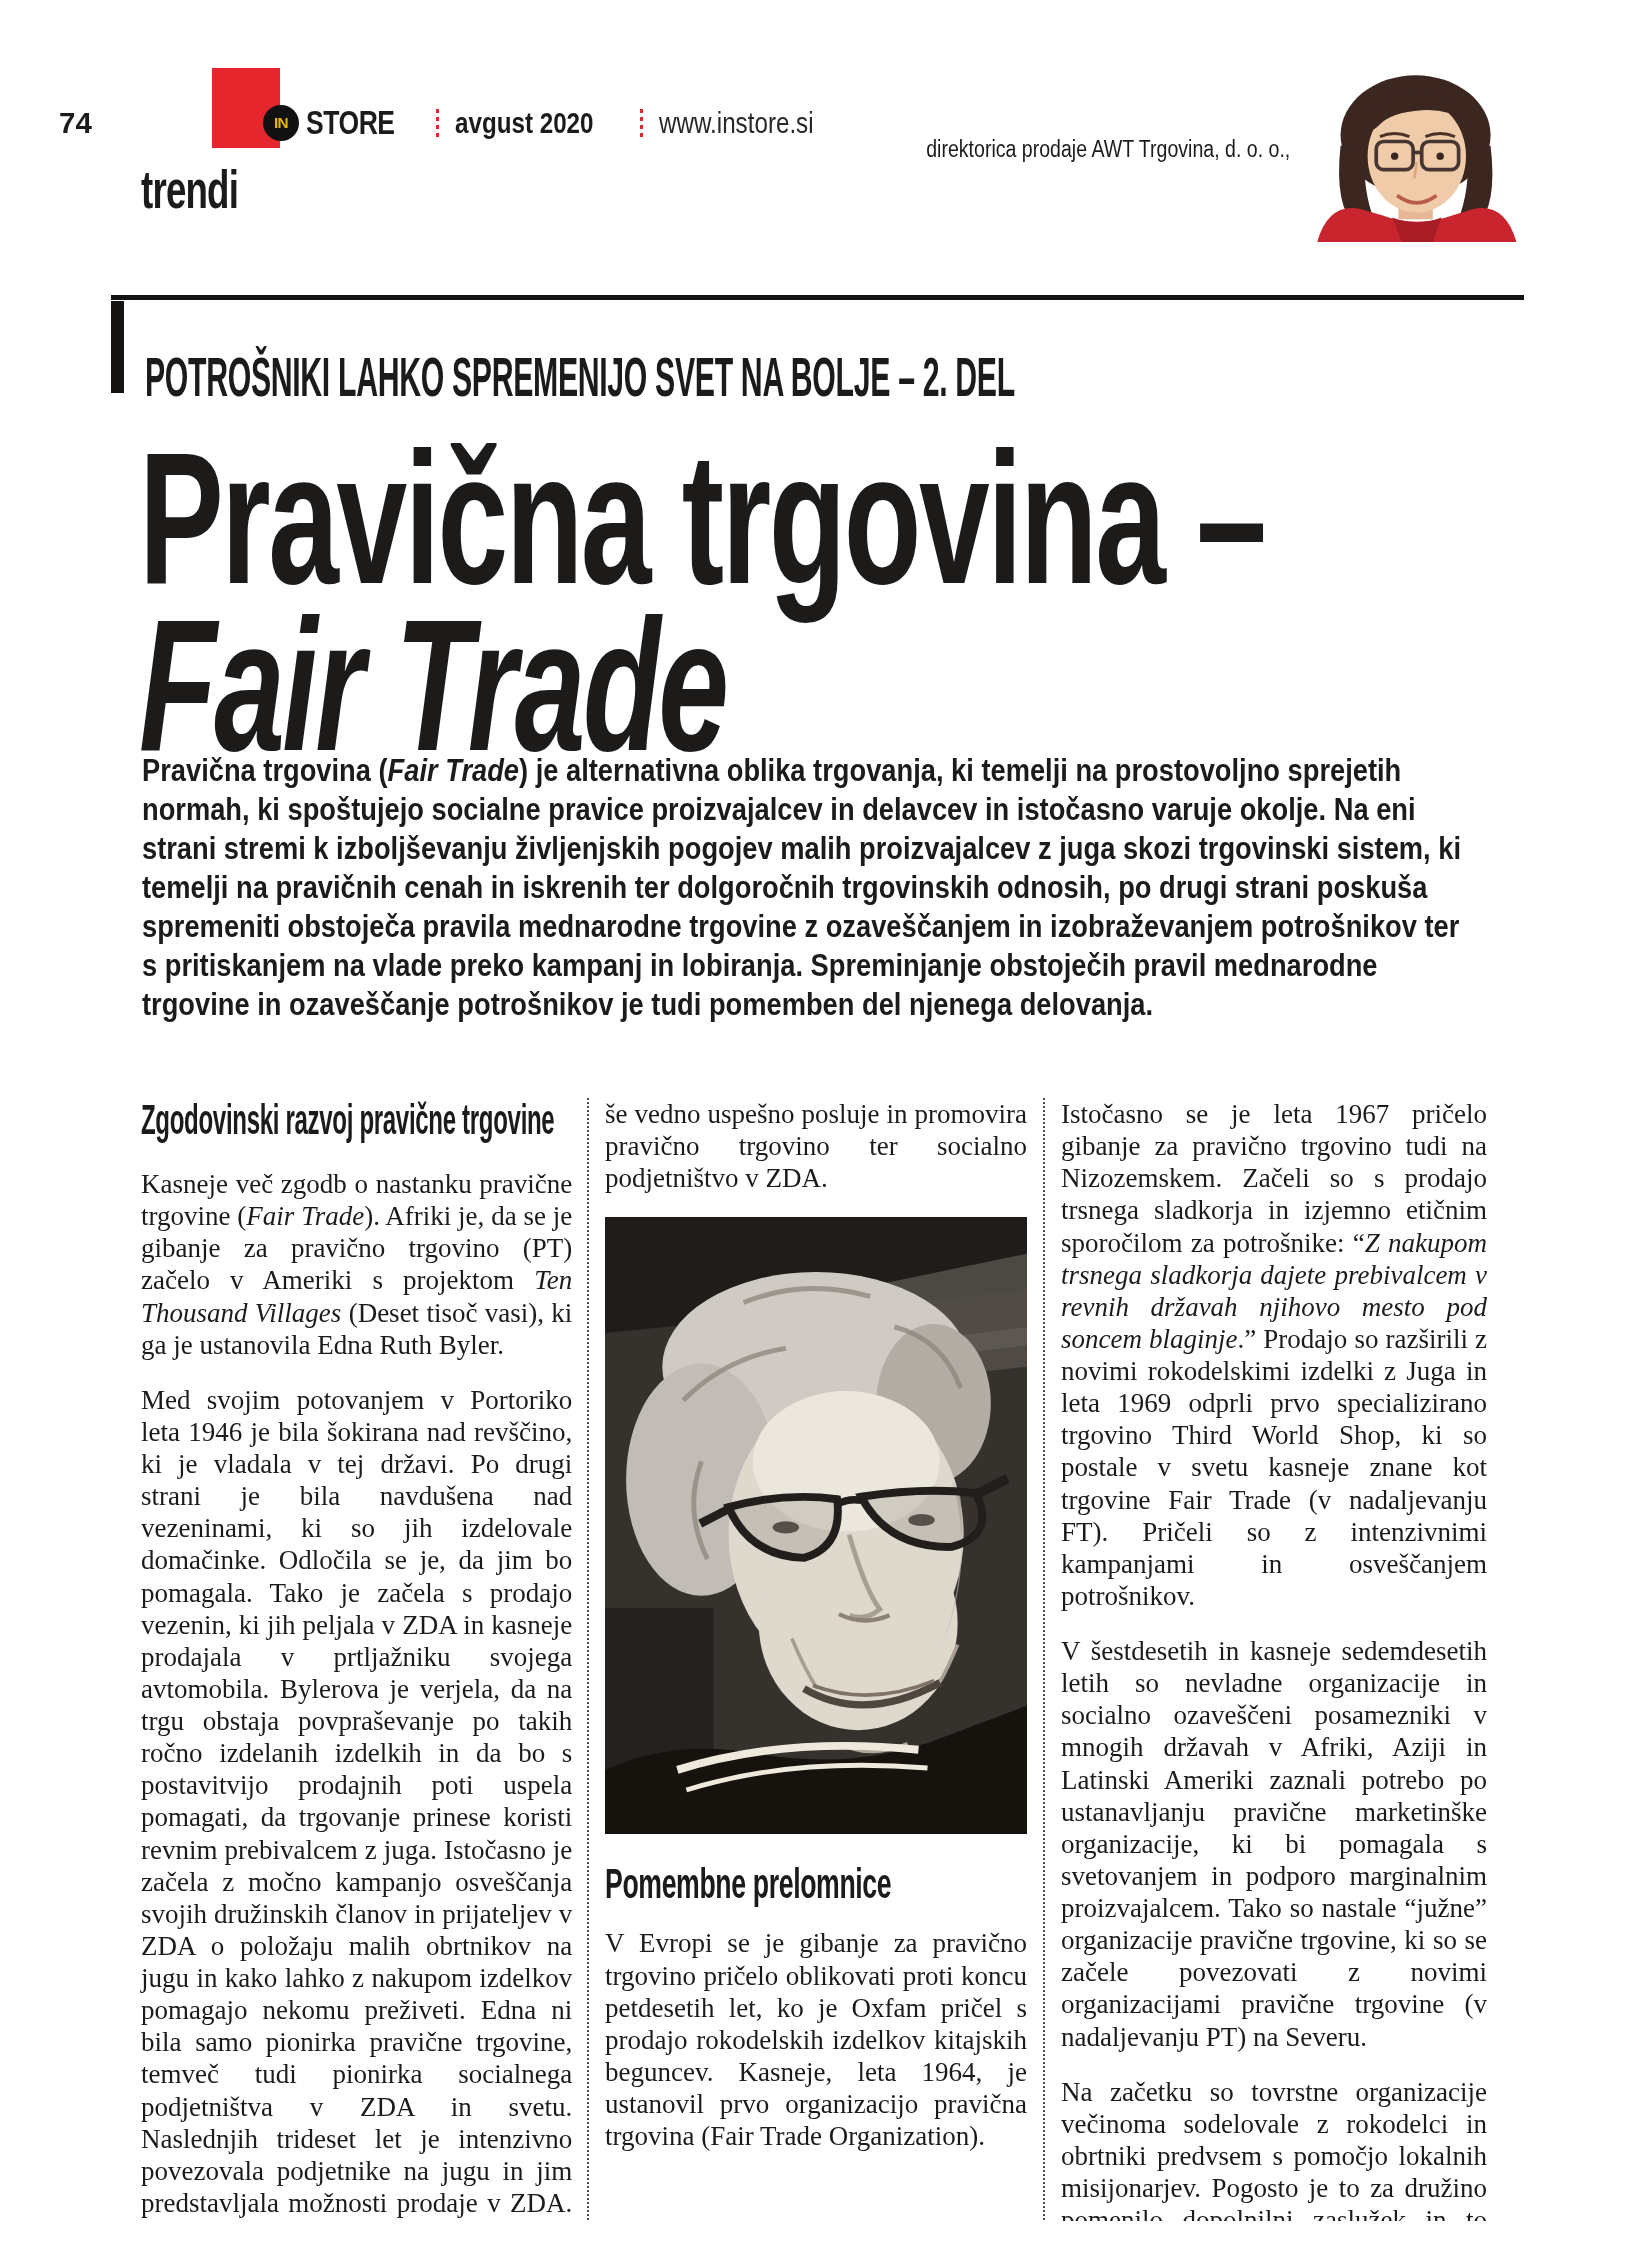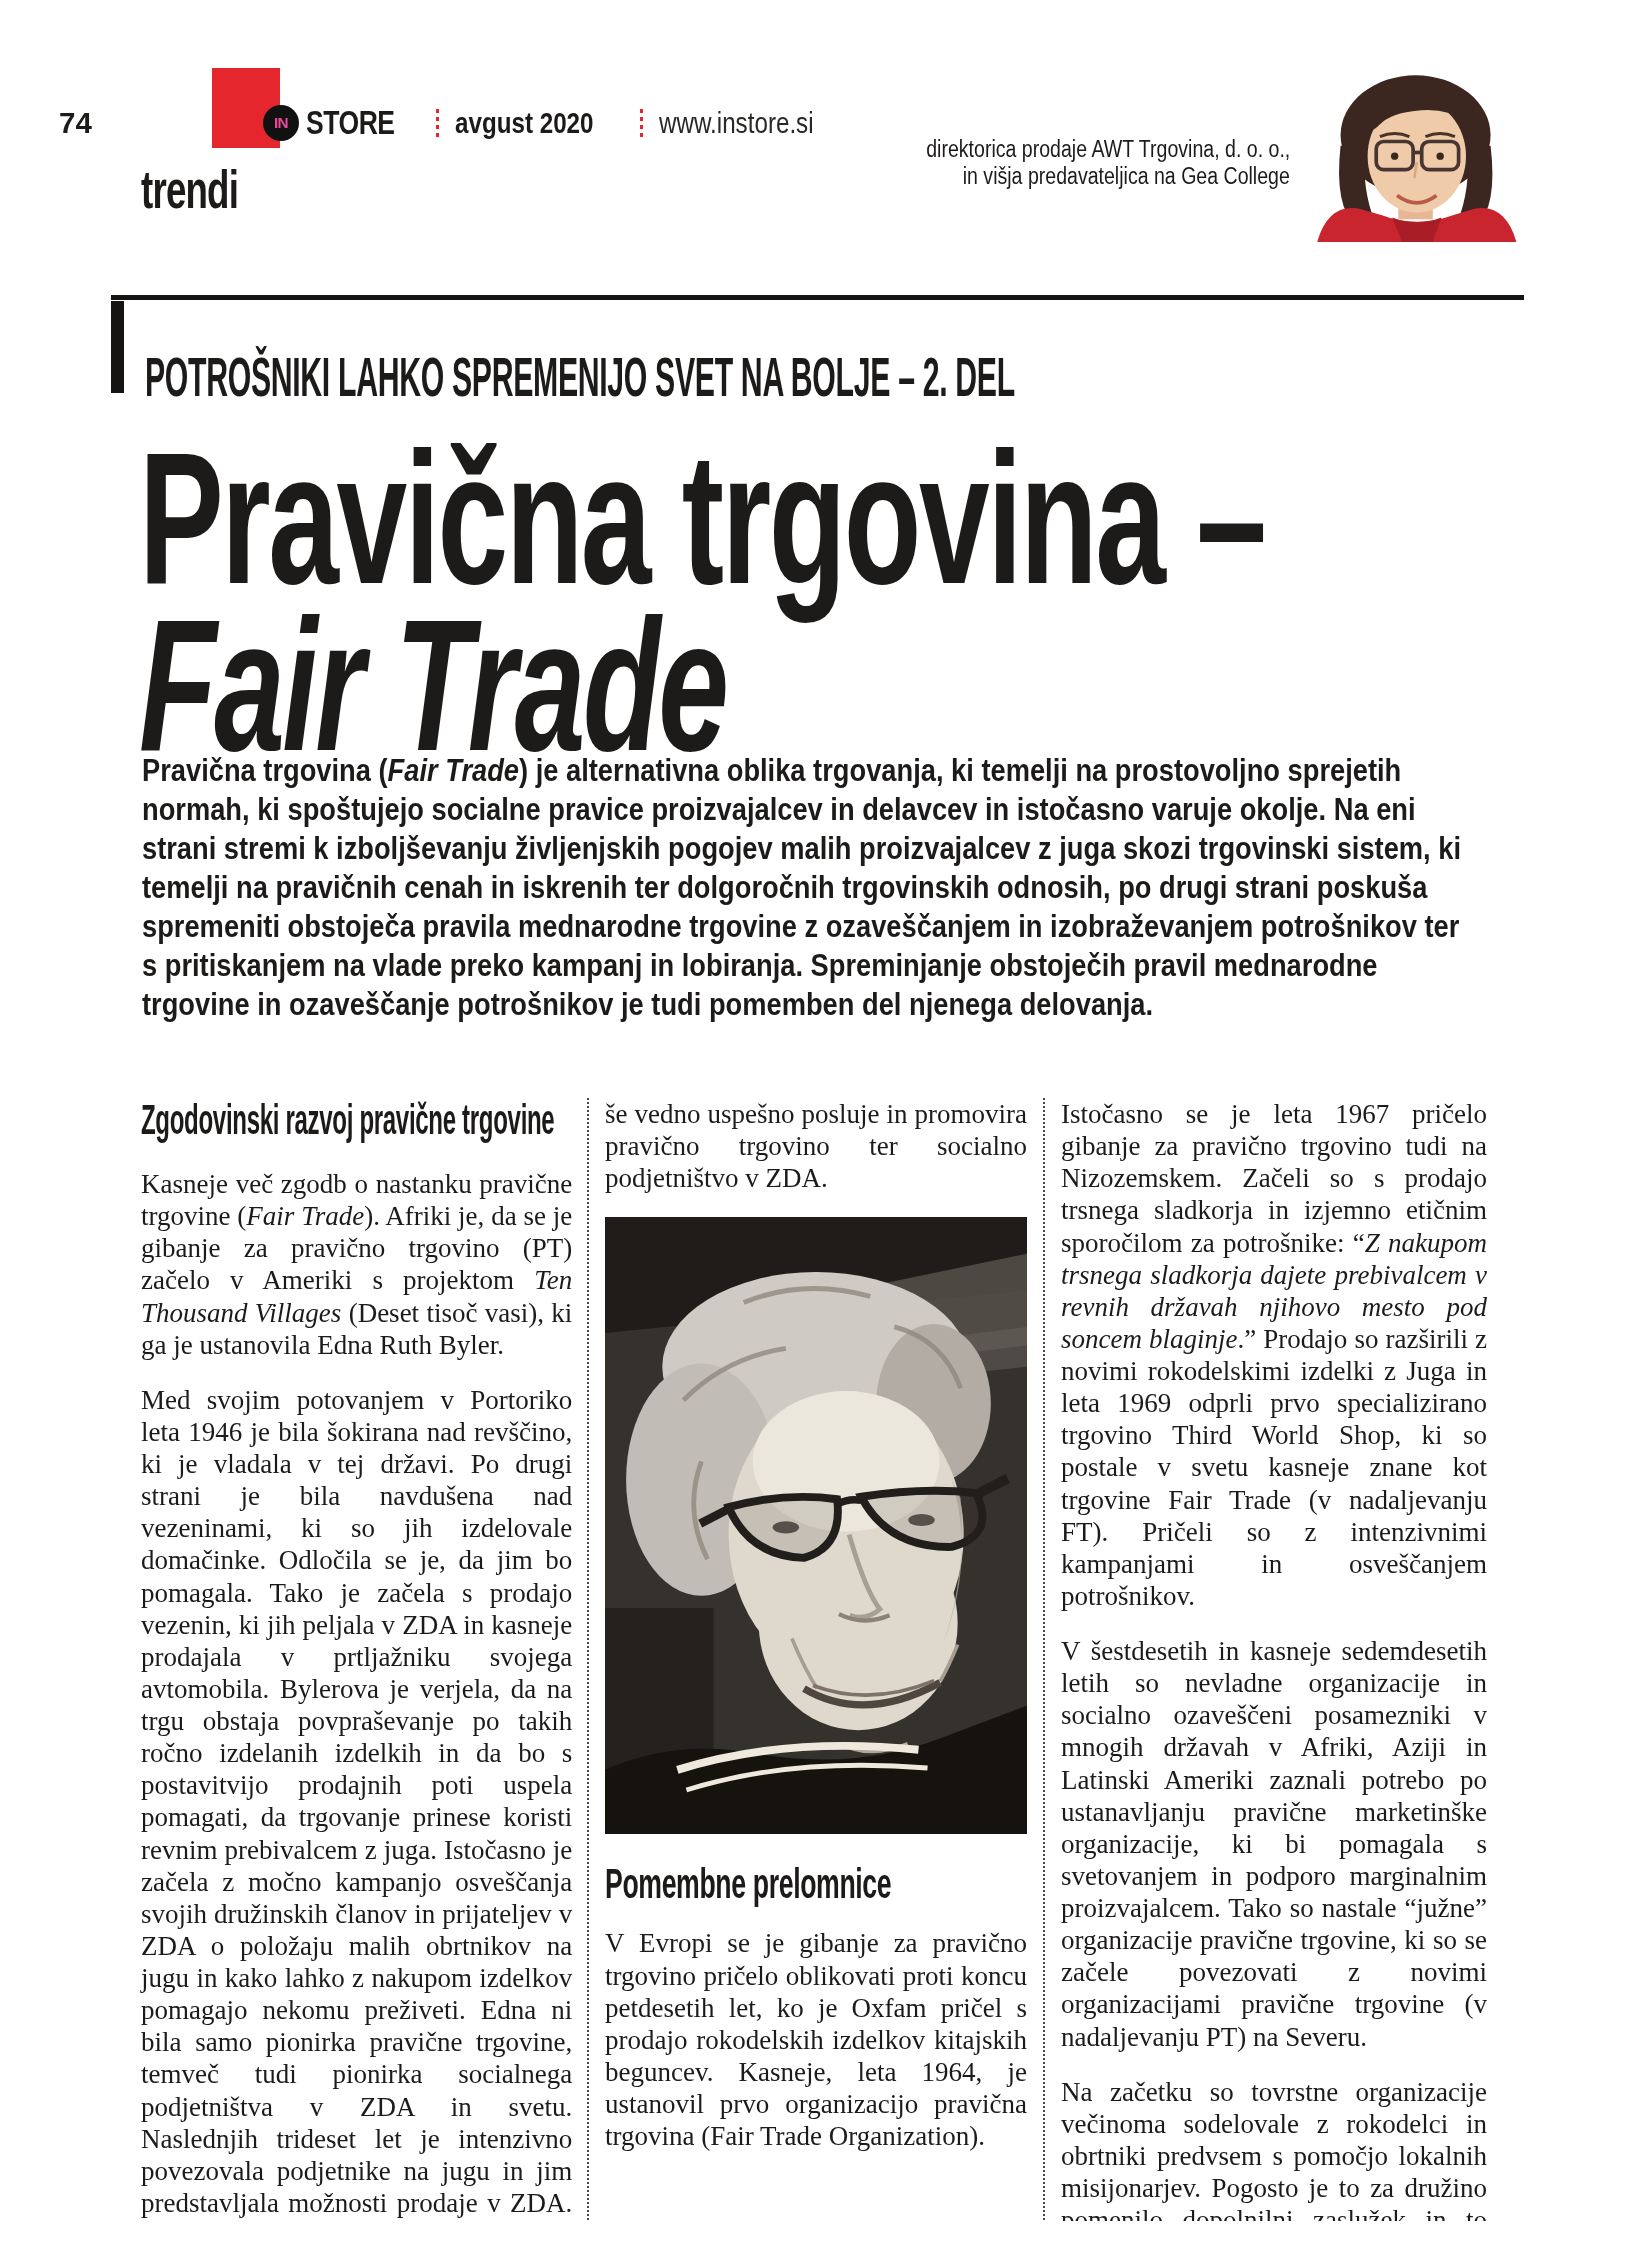--- a/index.html
+++ b/index.html
@@ -5,21 +5,21 @@
   html,body{margin:0;padding:0;background:#ffffff;}
   .page{position:relative;width:1630px;height:2221px;background:#fff;overflow:hidden;
         color:#1d1b1a;font-family:"Liberation Sans",sans-serif;}
   .cond{display:inline-block;white-space:nowrap;transform:scaleX(var(--sx,.7));transform-origin:0 50%;}
   .cond-r{transform-origin:100% 50%;}
 
   
   .pageno{position:absolute;left:59px;top:106px;font-weight:700;font-size:29.5px;}
   .red-block{position:absolute;left:212px;top:68px;width:68px;height:80px;background:#e5262d;}
   .mastrow{position:absolute;left:263px;top:103px;height:39px;display:flex;align-items:center;}
-  .in-circle{width:36px;height:36px;border-radius:50%;background:#121111;color:#ec4899;
+  .in-circle{width:36px;height:36px;border-radius:50%;background:#121111;color:#eab308;
              display:flex;align-items:center;justify-content:center;font-weight:700;font-size:15.3px;letter-spacing:-0.6px;}
   .store{font-weight:700;font-size:34px;letter-spacing:-0.6px;margin-left:7.4px;}
   .vdots{width:3.1px;height:28px;margin:0 16px;
          background:repeating-linear-gradient(to bottom,#e5262d 0 3.7px,transparent 3.7px 8px);}
   .issue{font-weight:700;font-size:29.5px;}
   .site{font-weight:400;font-size:29.5px;color:#2a2826;}
   .section-label{position:absolute;left:141px;top:158px;font-weight:700;font-size:54px;letter-spacing:-1.2px;}
   .author-block{position:absolute;left:737px;top:136px;width:553px;text-align:right;line-height:1.18;}
   .author-block .a1{font-weight:700;font-size:24.6px;}
   .author-block .a2{font-weight:400;font-size:23px;}
@@ -63,21 +63,20 @@
     <span class="store cond" style="--sx:.78">STORE</span>
     <span class="vdots"></span>
     <span class="issue cond" style="--sx:.82">avgust 2020</span>
     <span class="vdots"></span>
     <span class="site cond" style="--sx:.82">www.instore.si</span>
   </div>
   <div class="section-label"><span class="cond" style="--sx:.68">trendi</span></div>
 
   <div class="author-block">
     <div class="a2"><span class="cond cond-r" style="--sx:.85">direktorica prodaje AWT Trgovina, d. o. o.,</span></div>
-    <div class="a2"><span class="cond cond-r" style="--sx:.85">in višja predavateljica na Gea College</span></div>
   </div>
 
   <svg class="author-photo" viewBox="0 0 366 292" preserveAspectRatio="none">
     <ellipse cx="188" cy="118" rx="122" ry="98" fill="#3b2620"></ellipse>
     <path d="M66,135 Q55,235 92,268 L122,260 Q100,205 106,138 Z" fill="#3b2620"></path>
     <path d="M310,135 Q322,235 286,268 L256,260 Q278,205 272,138 Z" fill="#3b2620"></path>
     <rect x="160" y="200" width="56" height="55" fill="#e7b795"></rect>
     <ellipse cx="190" cy="152" rx="80" ry="92" fill="#f0cbaa"></ellipse>
     <path d="M108,108 Q116,58 168,46 Q240,32 272,96 Q240,74 198,77 Q148,80 128,102 Q116,114 108,108 Z" fill="#3b2620"></path>
     <rect x="124" y="128" width="60" height="46" rx="12" fill="none" stroke="#463530" stroke-width="6"></rect>

